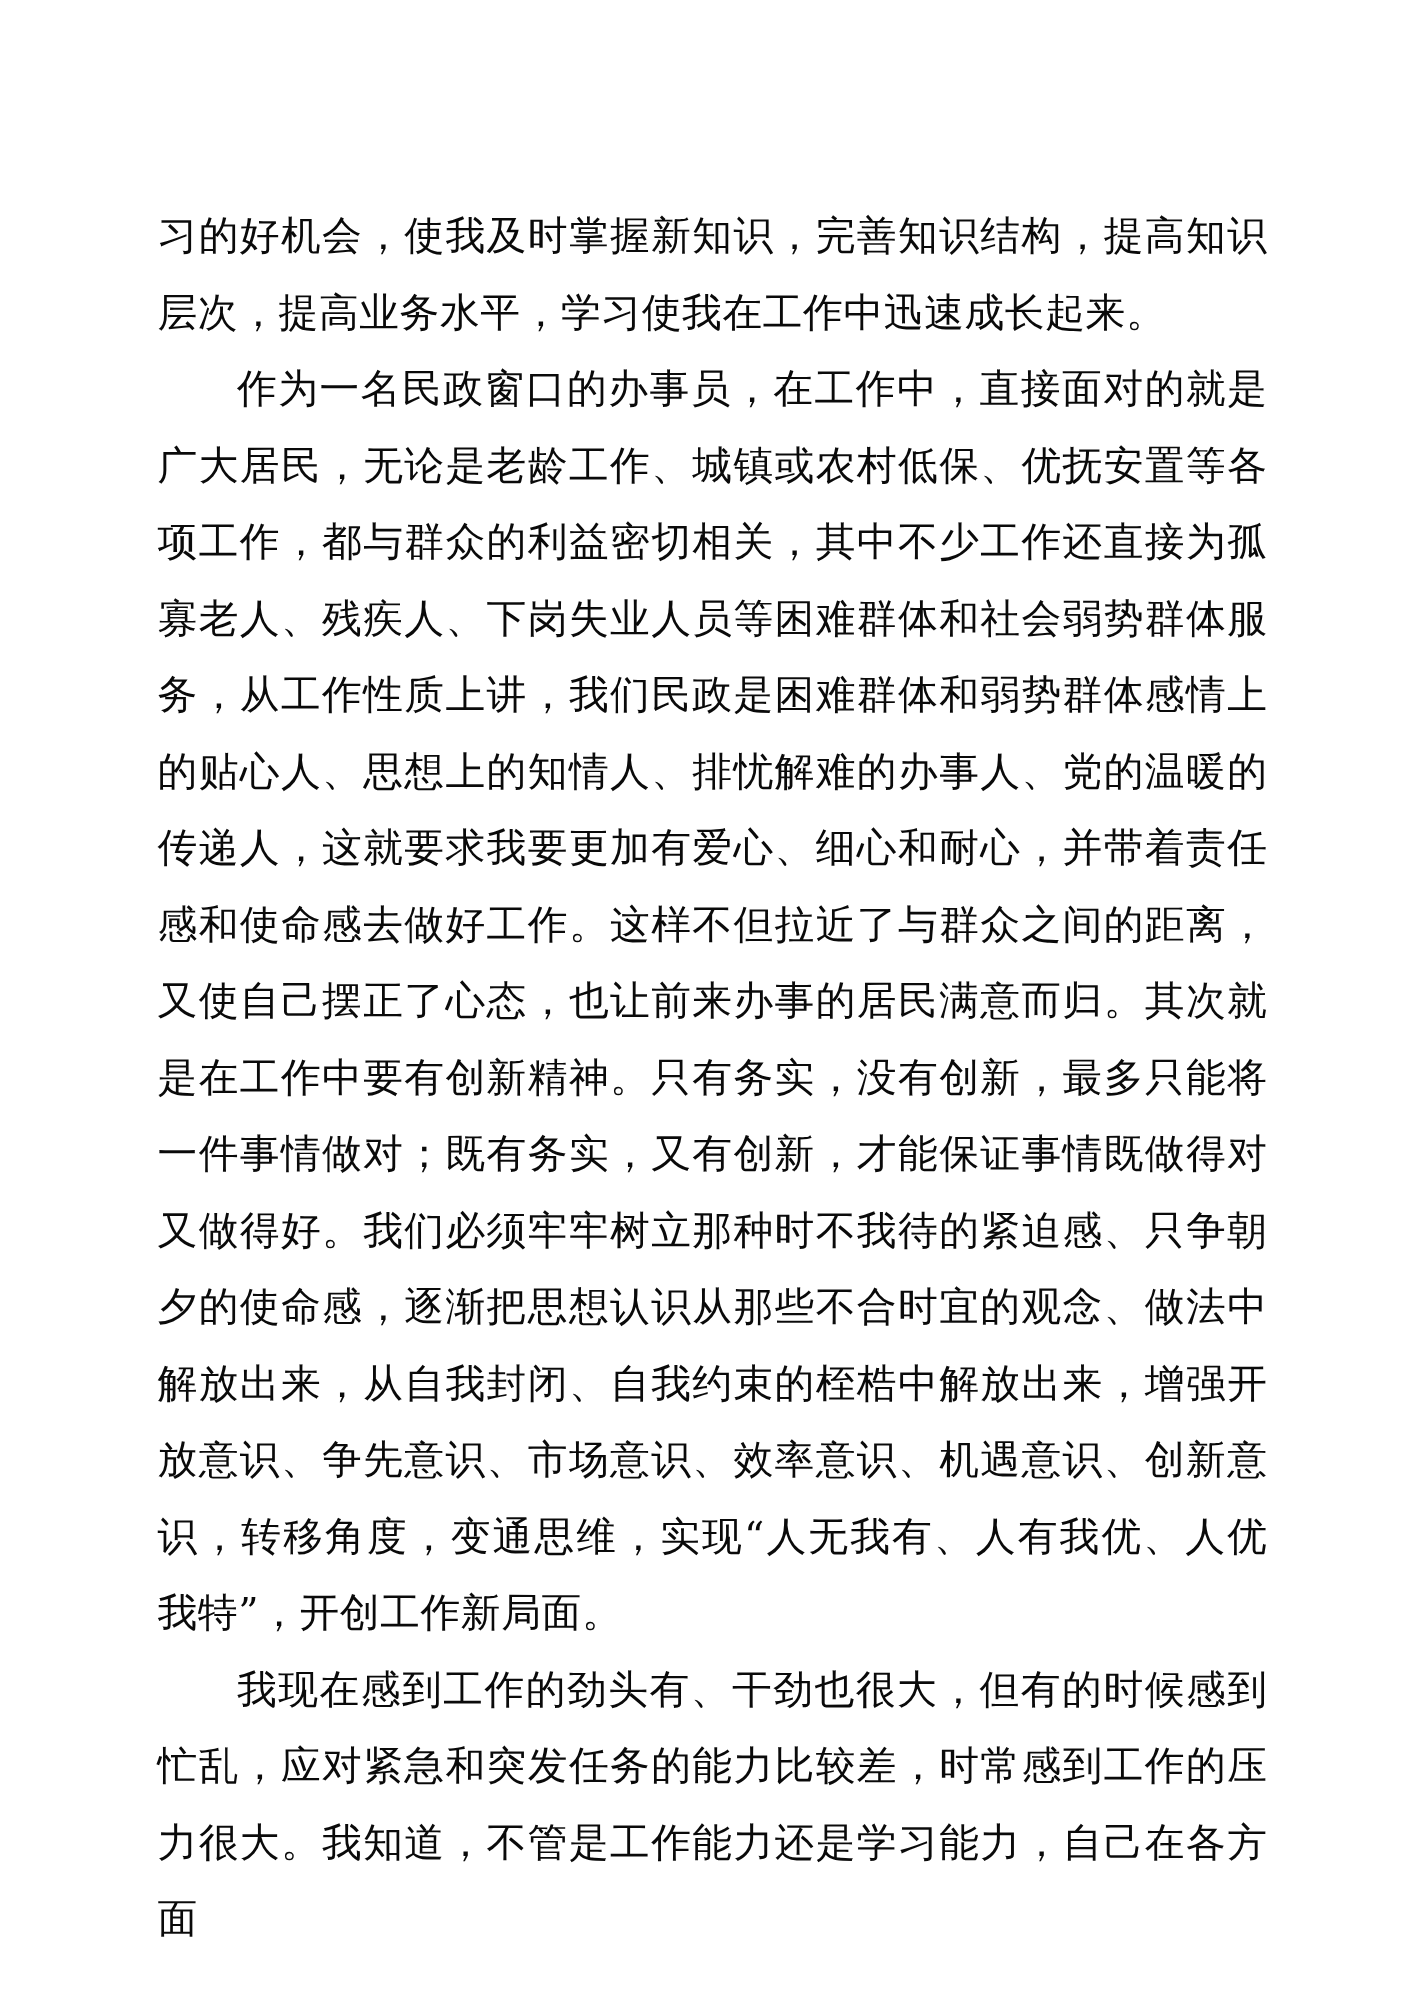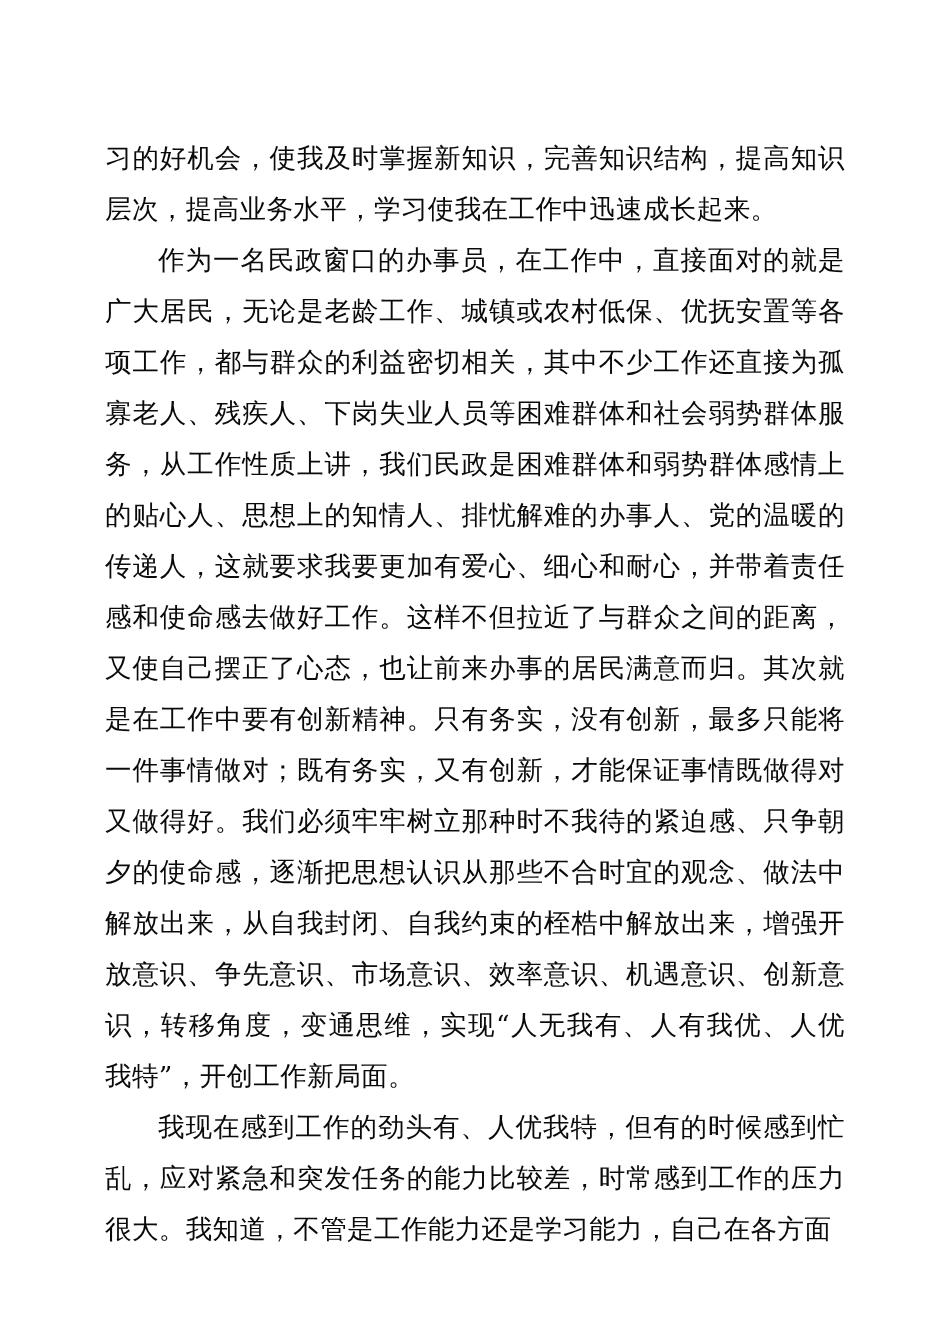--- a/index.html
+++ b/index.html
@@ -38,15 +38,15 @@
     text-indent: 0;
   }
 </style>
 </head>
 <body>
 
 <div id="page">
   <div id="doc-body">
     <p class="para no-indent">习的好机会，使我及时掌握新知识，完善知识结构，提高知识层次，提高业务水平，学习使我在工作中迅速成长起来。</p>
     <p class="para">作为一名民政窗口的办事员，在工作中，直接面对的就是广大居民，无论是老龄工作、城镇或农村低保、优抚安置等各项工作，都与群众的利益密切相关，其中不少工作还直接为孤寡老人、残疾人、下岗失业人员等困难群体和社会弱势群体服务，从工作性质上讲，我们民政是困难群体和弱势群体感情上的贴心人、思想上的知情人、排忧解难的办事人、党的温暖的传递人，这就要求我要更加有爱心、细心和耐心，并带着责任感和使命感去做好工作。这样不但拉近了与群众之间的距离，又使自己摆正了心态，也让前来办事的居民满意而归。其次就是在工作中要有创新精神。只有务实，没有创新，最多只能将一件事情做对；既有务实，又有创新，才能保证事情既做得对又做得好。我们必须牢牢树立那种时不我待的紧迫感、只争朝夕的使命感，逐渐把思想认识从那些不合时宜的观念、做法中解放出来，从自我封闭、自我约束的桎梏中解放出来，增强开放意识、争先意识、市场意识、效率意识、机遇意识、创新意识，转移角度，变通思维，实现“人无我有、人有我优、人优我特”，开创工作新局面。</p>
-    <p class="para">我现在感到工作的劲头有、人优我特，但有的时候感到忙乱，应对紧急和突发任务的能力比较差，时常感到工作的压力很大。我知道，不管是工作能力还是学习能力，自己在各方面</p>
+    <p class="para">我现在感到工作的劲头有、干劲也很大，但有的时候感到忙乱，应对紧急和突发任务的能力比较差，时常感到工作的压力很大。我知道，不管是工作能力还是学习能力，自己在各方面</p>
   </div>
 </div>
 
 </body></html>

